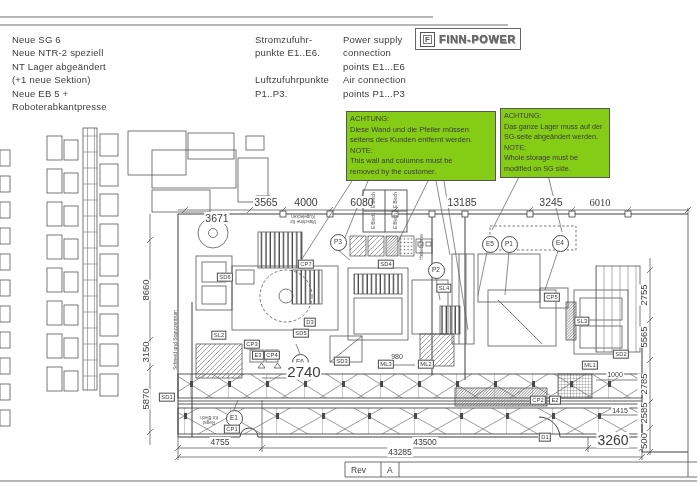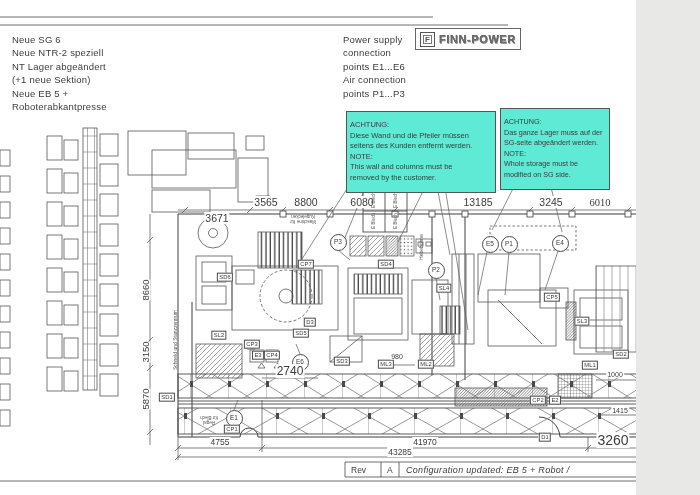--- a/index.html
+++ b/index.html
@@ -1,21 +1,21 @@
 <!DOCTYPE html>
 <html><head>
 <meta charset="utf-8">
 <style>
   html,body{margin:0;padding:0;background:#e8e8e6;}
-  .sheet{position:relative;width:636px;height:495px;background:#ffffff;overflow:hidden;
+  .sheet{position:relative;width:700px;height:495px;background:#ffffff;overflow:hidden;
          font-family:"Liberation Sans",sans-serif;color:#3c3c3c;}
   .abs{position:absolute;}
   .pre{white-space:pre-line;}
   .notes{font-size:9.5px;line-height:13.4px;letter-spacing:.2px;}
-  .warnbox{border:1px solid #555;background:#5eead4;font-size:7.5px;line-height:10.6px;padding:8px 3px;}
+  .warnbox{border:1px solid #555;background:#84cc16;font-size:7.5px;line-height:10.6px;padding:2px 3px;}
   .logo{border:1px solid #666;display:flex;align-items:center;gap:4px;padding:1px 4px;background:#fff;}
   .logo .mark{width:13px;height:13px;border:1px solid #555;box-shadow:inset 0 0 0 2px #fff,inset 0 0 0 3px #777;
               display:flex;align-items:center;justify-content:center;font-size:8px;font-weight:bold;color:#555;}
   .logo .word{font-size:11px;font-weight:bold;letter-spacing:.6px;color:#6a6a6a;
               text-shadow:0 0 0 #666, .6px .6px 0 #999;}
   .cmark{position:absolute;width:15px;height:15px;border:1px solid #4a4a4a;border-radius:50%;
          background:rgba(255,255,255,.9);display:flex;align-items:center;justify-content:center;
          font-size:6.5px;line-height:1;}
   .blab{position:absolute;border:1px solid #4a4a4a;background:#fff;font-size:5.8px;line-height:1.15;
         padding:0 1.5px;transform:translate(-50%,-50%);white-space:nowrap;}
@@ -292,20 +292,25 @@
       <line x1="234" y1="410" x2="238" y2="400"></line>
     </g>
   </svg>
 
   <div class="abs notes pre" style="left:12px;top:33px;width:112px">Neue SG 6
 Neue NTR-2 speziell
 NT Lager abgeändert
 (+1 neue Sektion)
 Neue EB 5 +
 Roboterabkantpresse</div>
+  <div class="abs notes pre" style="left:255px;top:33px;width:86px">Stromzufuhr-
+punkte E1..E6.
+
+Luftzufuhrpunkte
+P1..P3.</div>
   <div class="abs notes pre" style="left:343px;top:33px;width:76px">Power supply
 connection
 points E1...E6
 Air connection
 points P1...P3</div>
 
   <div class="abs logo" style="left:415px;top:28px;height:18px">
     <span class="mark">F</span>
     <span class="word">FINN-POWER</span>
   </div>
@@ -348,50 +353,49 @@
       <div class="blab" style="left: 582px; top: 321px;">SL3</div>
       <div class="blab" style="left: 590px; top: 365px;">ML1</div>
       <div class="blab" style="left: 621px; top: 354px;">SD2</div>
       <div class="blab" style="left: 538px; top: 400px;">CP2</div>
       <div class="blab" style="left: 555px; top: 400px;">E2</div>
       <div class="blab" style="left: 232px; top: 429px;">CP1</div>
       <div class="blab" style="left: 167px; top: 397px;">SD1</div>
       <div class="blab" style="left: 545px; top: 437px;">D1</div>
       <div class="dimh" style="left: 217px; top: 224px;">3671</div>
       <div class="dimh" style="left: 266px; top: 208px;">3565</div>
-      <div class="dimh" style="left: 306px; top: 208px;">8800</div>
+      <div class="dimh" style="left: 306px; top: 208px;">4000</div>
       <div class="dimh" style="left: 362px; top: 208px;">6080</div>
-      <div class="dimh" style="left: 462px; top: 208px; margin-left: 16px;">13185</div>
+      <div class="dimh" style="left: 462px; top: 208px;">13185</div>
       <div class="dimh" style="left: 551px; top: 208px;">3245</div>
       <div class="dimh" style="left: 600px; top: 208px; font-family: Liberation Serif, serif;">6010</div>
       <div class="dimv" style="left: 145px; top: 290px;">8660</div>
       <div class="dimv" style="left: 145px; top: 352px;">3150</div>
       <div class="dimv" style="left: 145px; top: 399px;">5870</div>
       <div class="dimv" style="left: 643px; top: 295px;">2755</div>
       <div class="dimv" style="left: 643px; top: 337px;">5565</div>
       <div class="dimv" style="left: 643px; top: 384px;">2785</div>
       <div class="dimv" style="left: 643px; top: 413px;">2585</div>
       <div class="dimv" style="left: 643px; top: 441px;">500</div>
-      <div class="dimf" style="left: 290px; top: 371px; font-size: 12px;">2740</div>
+      <div class="dimf" style="left: 304px; top: 371px; font-size: 15px;">2740</div>
       <div class="dimf" style="left: 397px; top: 356px; font-size: 7px;">980</div>
       <div class="dimf" style="left: 615px; top: 374px; font-size: 7px;">1000</div>
       <div class="dimf" style="left: 620px; top: 410px; font-size: 7px;">1415</div>
       <div class="dimf" style="left: 613px; top: 440px; font-size: 14px;">3260</div>
       <div class="dimf" style="left: 220px; top: 442px; font-size: 8.5px;">4755</div>
-      <div class="dimf" style="left: 425px; top: 442px; font-size: 8.5px;">41970</div>
+      <div class="dimf" style="left: 425px; top: 442px; font-size: 8.5px;">43500</div>
       <div class="dimf" style="left: 400px; top: 452px; font-size: 8.5px;">43285</div>
       <div class="ann" style="left: 175px; top: 340px; font-size: 5px; transform: translate(-50%, -50%) rotate(-90deg);">Schneid und Stanzzentrum</div>
       <div class="ann" style="left: 421px; top: 247px; font-size: 5px; transform: translate(-50%, -50%) rotate(-90deg);">Hebebühne</div>
       <div class="ann" style="left: 303px; top: 219px; font-size: 4.5px; transform: translate(-50%, -50%) rotate(180deg);">Maschine für
 Kugelecken</div>
       <div class="ann" style="left: 209px; top: 420px; font-size: 4.5px; transform: translate(-50%, -50%) rotate(180deg);">Regal
 für Blech</div>
       <div class="ann" style="left: 374px; top: 200px; font-size: 4.5px; transform: translate(-50%, -50%) rotate(-90deg);">E Blech</div>
       <div class="ann" style="left: 396px; top: 200px; font-size: 4.5px; transform: translate(-50%, -50%) rotate(-90deg);">E Blech</div>
       <div class="ann" style="left: 374px; top: 221px; font-size: 4.5px; transform: translate(-50%, -50%) rotate(-90deg);">E Blech</div>
       <div class="ann" style="left: 396px; top: 221px; font-size: 4.5px; transform: translate(-50%, -50%) rotate(-90deg);">E Blech</div>
     </div>
 
   <div class="abs tb" style="left:351px;top:465px">Rev</div>
   <div class="abs tb" style="left:387px;top:465px">A</div>
-  <div class="abs tb-desc" style="left:406px;top:465px">Configuration updated: EB 5 + Robot /</div>
 
 </div>
 
 </body></html>

